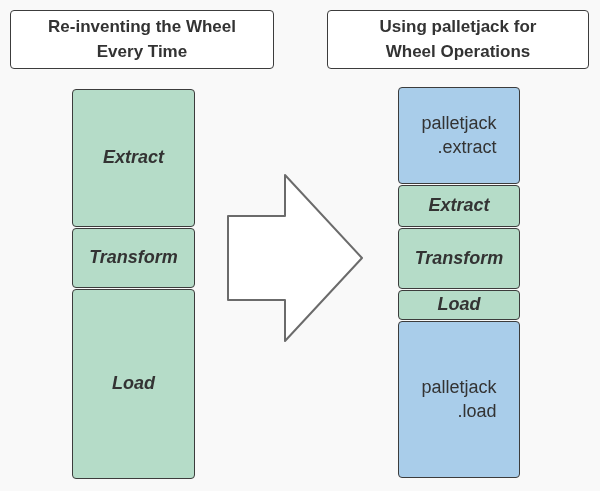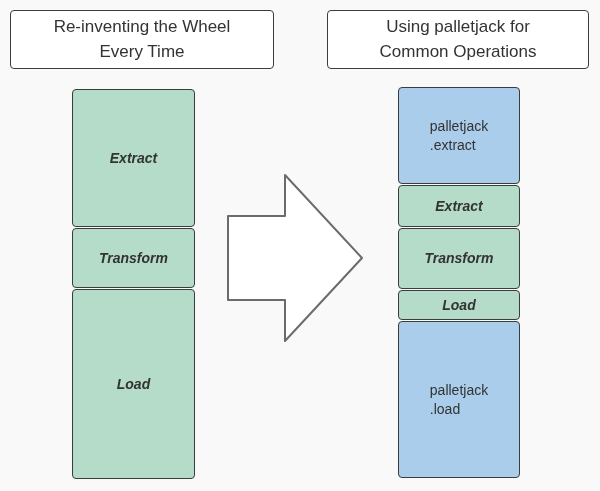--- a/index.html
+++ b/index.html
@@ -20,36 +20,36 @@
     overflow:hidden;
   }
   .canvas{position:absolute;left:0;top:0;width:600px;height:491px;}
   .header-box{
     position:absolute;
     background:#ffffff;
     border:1.5px solid var(--border);
     border-radius:4px;
     display:flex;align-items:center;justify-content:center;
     text-align:center;
-    font-weight:normal;font-size:17px;line-height:1.45;
+    font-weight:bold;font-size:17px;line-height:1.45;
     color:var(--text);
     white-space:pre-line;
   }
   .header-left{left:10px;top:10px;width:264px;height:59px;}
   .header-right{left:327px;top:10px;width:262px;height:59px;}
   .stack{position:absolute;display:flex;flex-direction:column;gap:1px;}
   .stack-left{left:72px;top:89px;width:123px;}
   .stack-right{left:398px;top:87px;width:122px;}
   .box{
     border:1.5px solid var(--border);
     border-radius:4px;
     display:flex;align-items:center;justify-content:center;
-    text-align:left;
+    text-align:right;
     color:var(--text);
-    font-size:14px;
+    font-size:18px;
     white-space:pre-line;
     line-height:1.3;
   }
   .box.green{background:var(--box-green);font-weight:bold;font-style:italic;}
   .box.blue{background:var(--box-blue);font-weight:normal;}
   .arrow-wrap{position:absolute;left:225px;top:172px;width:140px;height:172px;}
   .arrow-wrap svg{display:block;width:100%;height:100%;}
   .arrow-wrap polygon{
     fill:var(--arrow-fill);
     stroke:var(--arrow-outline);
@@ -59,21 +59,21 @@
 </style>
 </head>
 <body>
 
 <div class="canvas">
 
   <div class="header-box header-left">Re-inventing the Wheel
 Every Time</div>
 
   <div class="header-box header-right">Using palletjack for
-Common Operations</div>
+Wheel Operations</div>
 
   <div class="stack stack-left">
     <div class="box green" style="height:138px">Extract</div>
     <div class="box green" style="height:60px">Transform</div>
     <div class="box green" style="height:190px">Load</div>
   </div>
 
   <div class="arrow-wrap">
     <svg viewBox="0 0 140 172" xmlns="http://www.w3.org/2000/svg" aria-hidden="true">
       <polygon points="3,44 60,44 60,3 137,86 60,169 60,128 3,128"></polygon>

